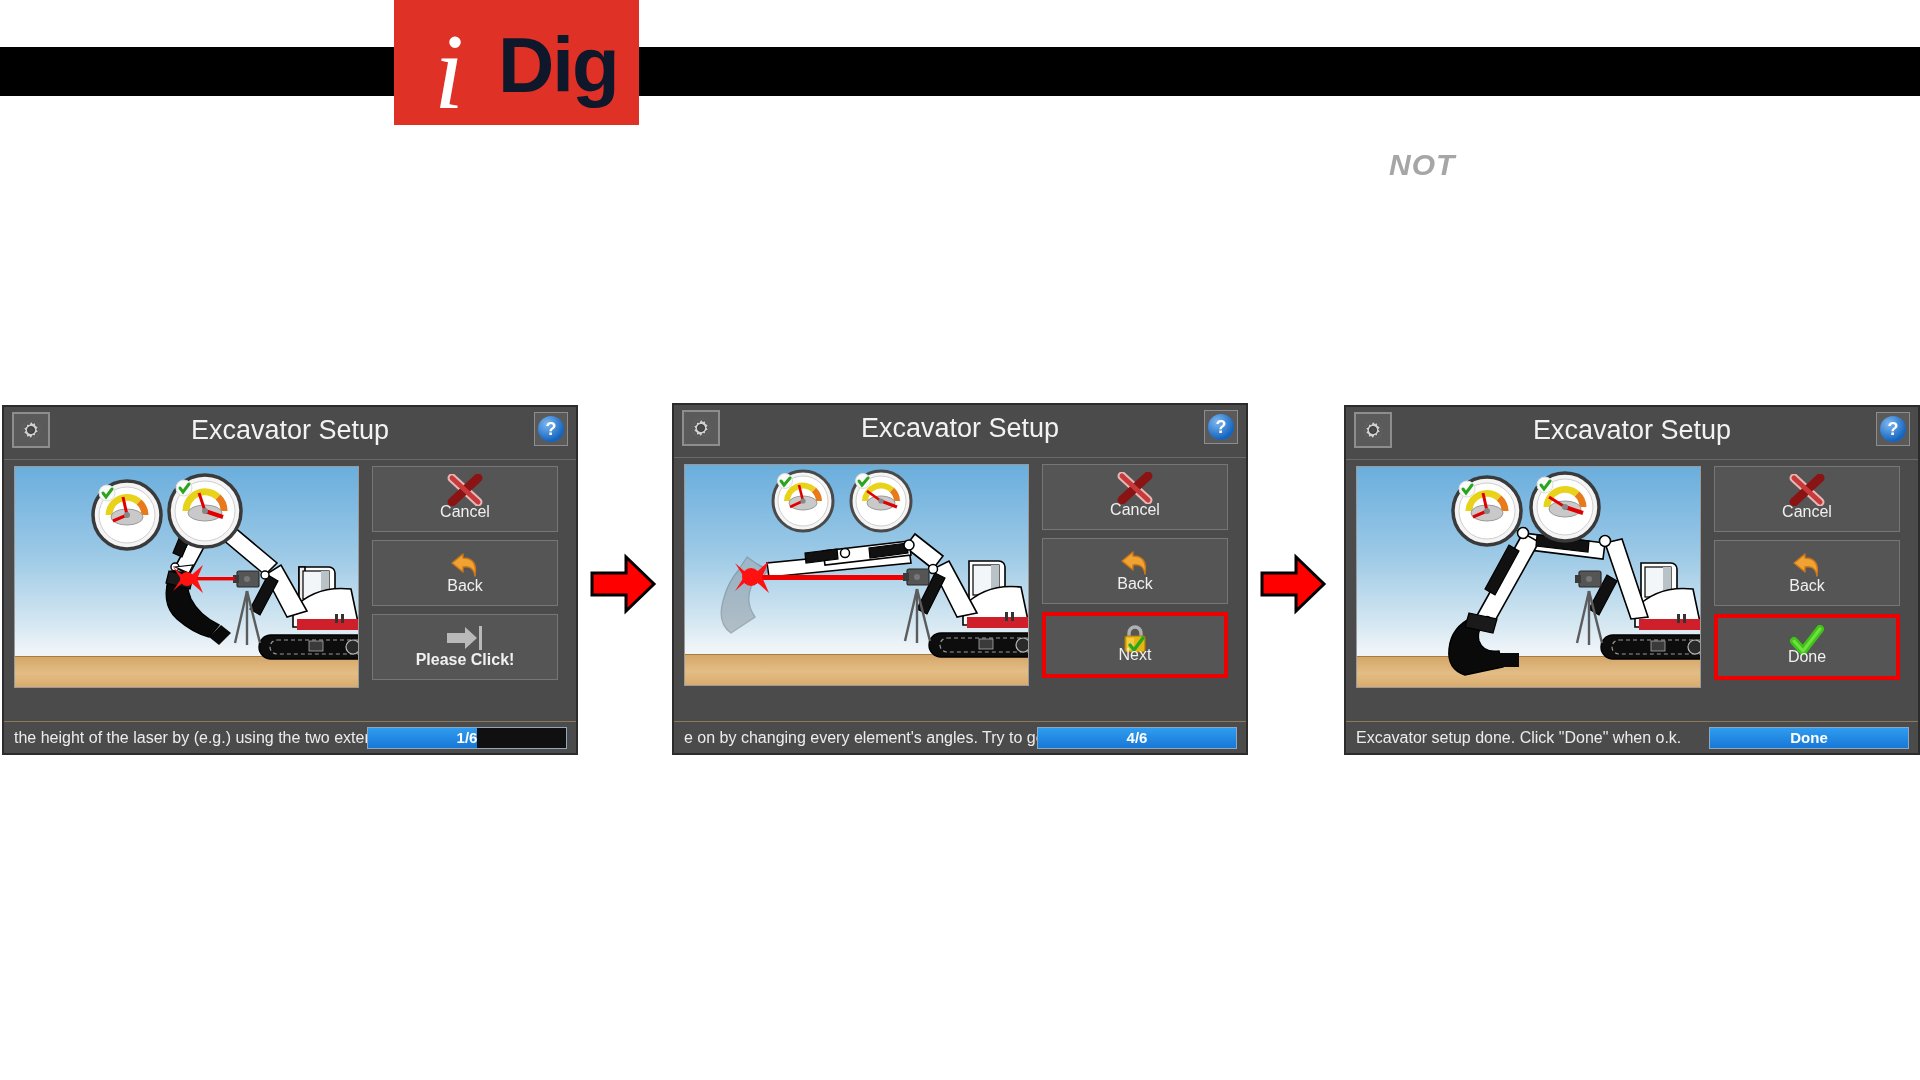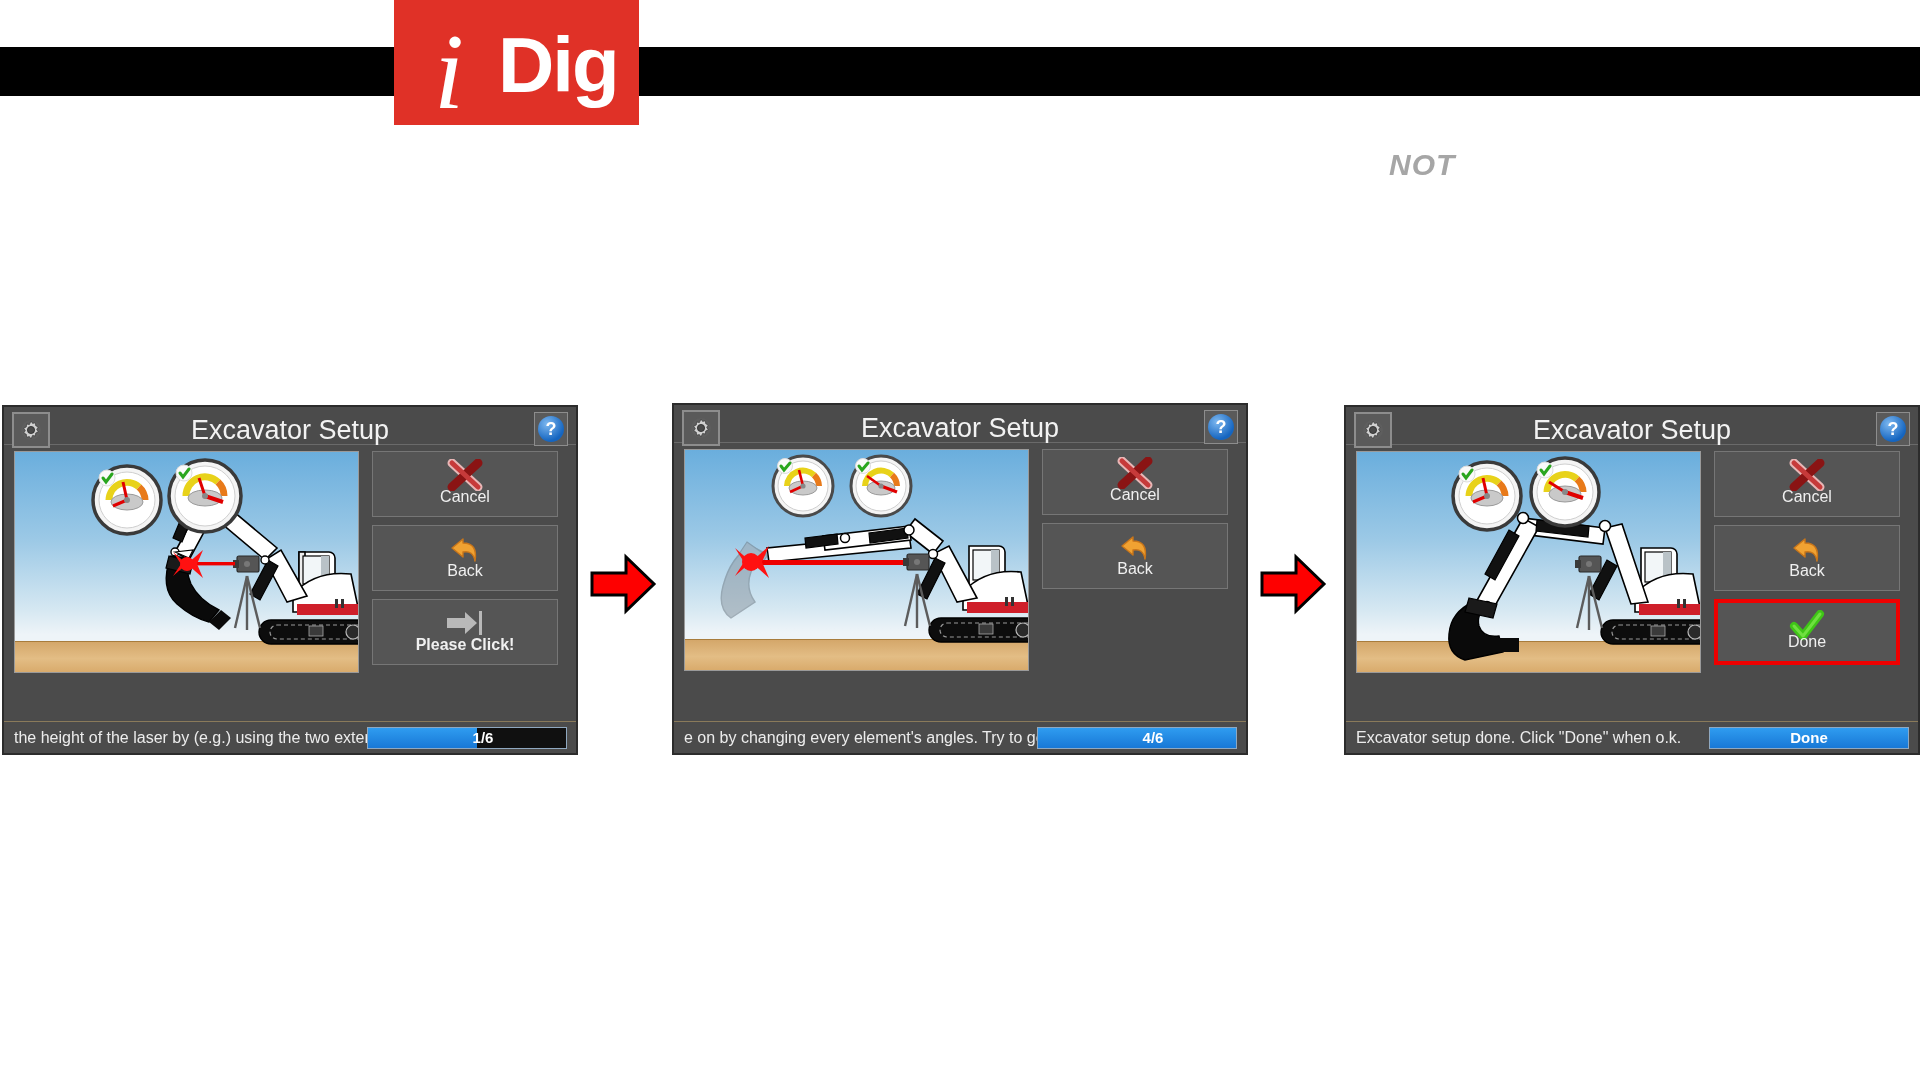--- a/index.html
+++ b/index.html
@@ -23,21 +23,21 @@
   .logo-inner{
     position:absolute;left:0;top:0;width:245px;height:125px;
   }
   .logo-i{
     position:absolute;left:40px;top:18px;font-size:108px;line-height:108px;
     color:#ffffff;font-style:italic;font-family:"Liberation Serif",serif;
     font-weight:400;
   }
   .logo-dig{
     position:absolute;left:104px;top:26px;font-size:78px;line-height:78px;
-    color:#ffffff;font-weight:bold;font-family:"Liberation Sans",sans-serif;
+    color:#0f172a;font-weight:bold;font-family:"Liberation Sans",sans-serif;
     letter-spacing:-2px;
   }
 
   .not-label{
     position:absolute;left:1389px;top:148px;
     font-size:30px;font-weight:bold;font-style:italic;
     color:#a6a6a6;font-family:"Liberation Sans",sans-serif;
     letter-spacing:1px;
   }
 
@@ -46,21 +46,21 @@
     position:absolute;
     background:#4b4b4b;
     border:2px solid #2c2c2c;
     box-sizing:border-box;
   }
   .panel-1{left:2px;top:405px;width:576px;height:350px;}
   .panel-2{left:672px;top:403px;width:576px;height:352px;}
   .panel-3{left:1344px;top:405px;width:576px;height:350px;}
 
   .titlebar{
-    position:relative;height:38px;width:100%;
+    position:relative;height:53px;width:100%;
     background:#4b4b4b;
     border-bottom:1px solid #6a6a6a;
     box-sizing:border-box;
     text-align:center;
   }
   .gear-btn{
     position:absolute;left:8px;top:5px;width:38px;height:36px;
     background:#5a5a5a;border:2px solid #8d8d8d;
     box-sizing:border-box;
     display:flex;align-items:center;justify-content:center;
@@ -148,21 +148,20 @@
   }
   .progress .fill{
     position:absolute;left:0;top:0;height:100%;
     background:linear-gradient(to bottom,#2f9cf0,#1878d6);
   }
   .progress .ptxt{
     position:absolute;left:0;top:0;width:100%;height:100%;
     display:flex;align-items:center;justify-content:center;
     color:#ffffff;font-size:15px;font-weight:bold;
     font-family:"Liberation Sans",sans-serif;
-    margin-left:16px;
   }
   .done-btn{
     position:relative;width:200px;height:22px;margin-right:9px;
     background:linear-gradient(to bottom,#2f9cf0,#1878d6);
     border:1px solid #8fa8c0;box-sizing:border-box;
     display:flex;align-items:center;justify-content:center;
     color:#ffffff;font-size:15px;font-weight:bold;
     font-family:"Liberation Sans",sans-serif;
   }
 
@@ -438,20 +437,31 @@
         <span class="lbl">Cancel</span>
       </div>
       <div class="sbtn">
         <span class="ico">
           <svg width="36" height="32" viewBox="0 0 36 32">
             <path d="M16 6 L5 15 L16 24 V19 q10 -2 12 9 q3 -18 -12 -18 z" fill="#f0a232" stroke="#c9761a" stroke-width="1.4" stroke-linejoin="round"></path>
           </svg>
         </span>
         <span class="lbl">Back</span>
       </div>
+      <div class="sbtn highlight">
+        <span class="ico">
+          <svg width="34" height="34" viewBox="0 0 34 34">
+            <path d="M11 15 v-4 a6 6 0 0 1 12 0 v4" fill="none" stroke="#b0b0b0" stroke-width="3.4"></path>
+            <rect x="7" y="14" width="20" height="16" rx="2" fill="#e8b510" stroke="#a87c05" stroke-width="1.2"></rect>
+            <rect x="9" y="16" width="7" height="12" fill="#f5d45c" opacity="0.7"></rect>
+            <path d="M12 23 l4 5 l9 -12" stroke="#25a81c" stroke-width="3.4" fill="none" stroke-linecap="round" stroke-linejoin="round"></path>
+          </svg>
+        </span>
+        <span class="lbl">Next</span>
+      </div>
     </div>
   </div>
 
   <div class="statusbar">
     <div class="status-text">e on by changing every element's angles. Try to get the laser dot</div>
     <div class="progress">
       <div class="fill" style="width:100%"></div>
       <div class="ptxt">4/6</div>
     </div>
   </div>

